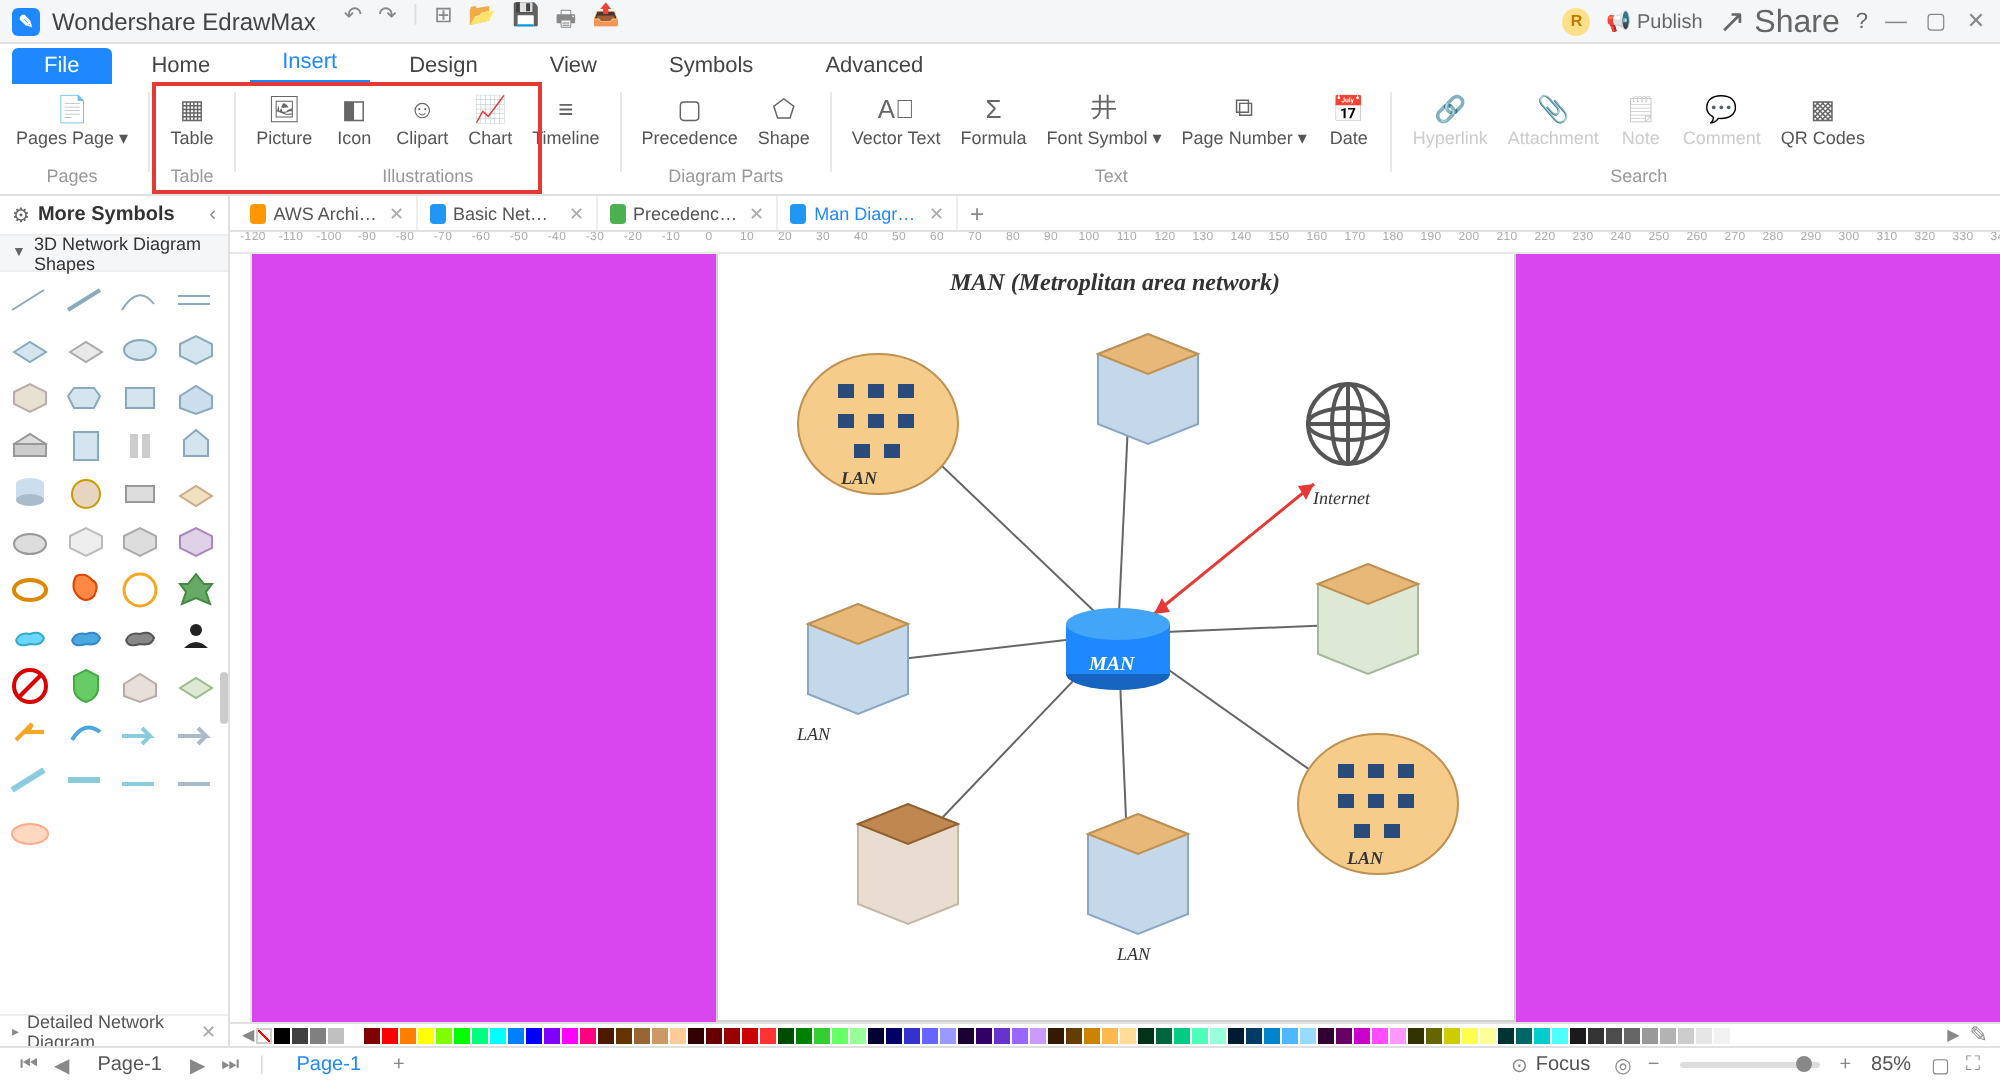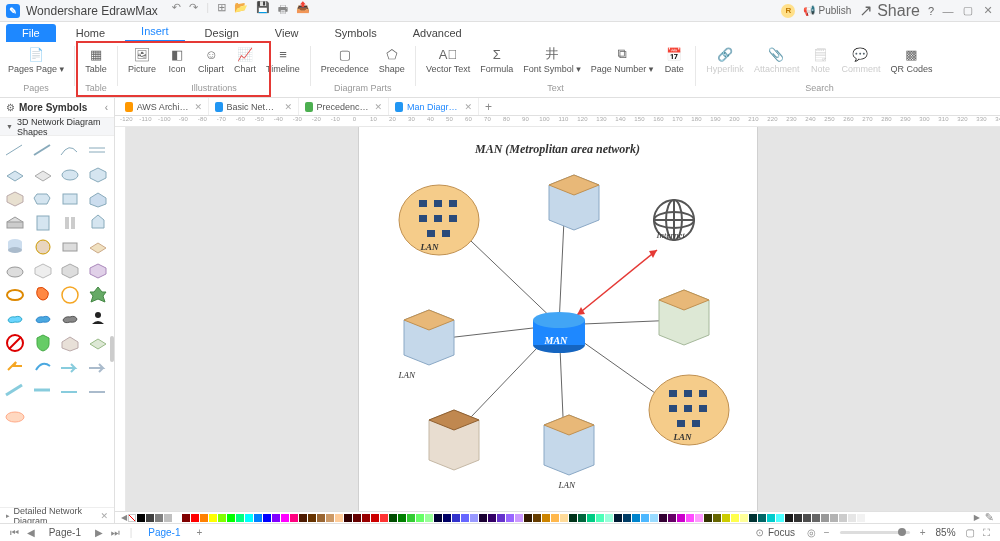--- a/index.html
+++ b/index.html
@@ -51,21 +51,21 @@
 .doctabs { height: 18px; display: flex; align-items: center; background: #fff; border-bottom: 1px solid #e0e0e0; padding-left: 4px; gap: 0; }
 .doctab { display: flex; align-items: center; gap: 4px; padding: 0 6px; height: 100%; font-size: 9px; color: #555; border-right: 1px solid #eee; cursor: pointer; max-width: 90px; }
 .doctab .dicon { width: 10px; height: 10px; display: inline-block; }
 .doctab .dtxt { white-space: nowrap; overflow: hidden; text-overflow: ellipsis; }
 .doctab .dx { color: #aaa; font-size: 9px; }
 .doctab.active { color: #1e88ff; }
 .doctab.add { border: none; color: #888; font-size: 12px; }
 .ruler { height: 11px; background: #fff; border-bottom: 1px solid #e8e8e8; font-size: 6px; color: #aaa; overflow: hidden; white-space: nowrap; padding-left: 2px; letter-spacing: 0.2px; }
 .ruler span { display: inline-block; width: 19px; text-align: center; }
 
-.canvaswrap { flex: 1; background: #e5e5e5; display: flex; align-items: center; justify-content: center; position: relative; overflow: hidden; }
+.canvaswrap { flex: 1; background: #d946ef; display: flex; align-items: flex-end; justify-content: center; position: relative; overflow: hidden; }
 .vruler { position: absolute; left: 0; top: 0; width: 11px; height: 100%; background: #fff; border-right: 1px solid #e8e8e8; }
 .page { width: 400px; height: 400px; background: #fff; border: 1px solid #d0d0d0; position: relative; }
 .page .ptitle { position: absolute; top: 22px; left: 0; right: 0; text-align: center; font-style: italic; font-weight: bold; font-size: 12px; font-family: Georgia, serif; }
 .nodelabel { font-size: 9px; font-style: italic; text-align: center; font-family: Georgia, serif; color: #333; }
 .manlabel { font-style: italic; font-weight: bold; color: #fff; font-size: 10px; font-family: Georgia, serif; }
 
 .colorbar { height: 12px; display: flex; align-items: center; padding: 0 6px; gap: 1px; border-top: 1px solid #e0e0e0; background: #fff; }
 .colorbar .arr { color: #888; font-size: 8px; cursor: pointer; }
 .colorbar .sw { width: 8px; height: 8px; }
 .colorbar .none { width: 8px; height: 8px; border: 1px solid #ccc; background: linear-gradient(to top right, transparent 45%, red 45%, red 55%, transparent 55%); }
@@ -594,21 +594,21 @@
             <ellipse cx="315" cy="100" rx="8" ry="20"></ellipse>
             <line x1="295" y1="100" x2="335" y2="100"></line>
             <line x1="315" y1="80" x2="315" y2="120"></line>
           </g>
         </svg>
         <div class="manlabel" style="position:absolute;left:186px;top:215px">MAN</div>
         <div class="nodelabel" style="position:absolute;left:62px;top:122px;font-weight:bold">LAN</div>
         <div class="nodelabel" style="position:absolute;left:315px;top:312px;font-weight:bold">LAN</div>
         <div class="nodelabel" style="position:absolute;left:40px;top:250px">LAN</div>
         <div class="nodelabel" style="position:absolute;left:200px;top:360px">LAN</div>
-        <div class="nodelabel" style="position:absolute;left:298px;top:110px">Internet</div>
+        <div class="nodelabel" style="position:absolute;left:298px;top:132px">Internet</div>
       </div>
     </div>
     <div class="colorbar">
       <span class="arr">◀</span>
       <span class="none"></span>
       <span id="swatches" style="display:flex;gap:1px">
           <span class="sw" style="background: rgb(0, 0, 0);"></span>
           <span class="sw" style="background: rgb(64, 64, 64);"></span>
           <span class="sw" style="background: rgb(128, 128, 128);"></span>
           <span class="sw" style="background: rgb(192, 192, 192);"></span>

